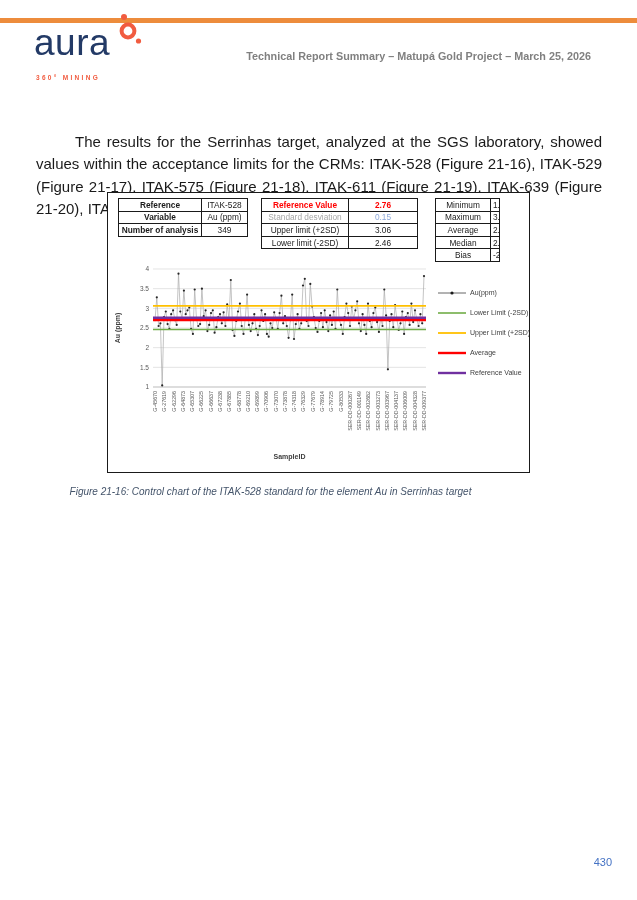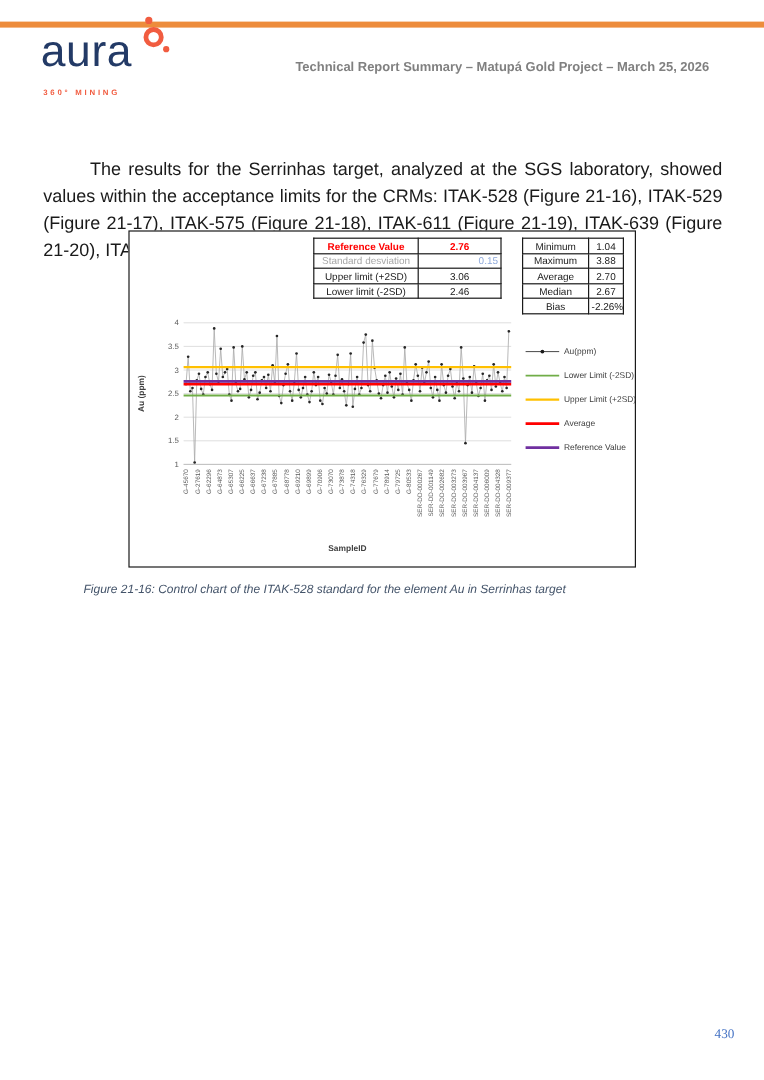--- a/index.html
+++ b/index.html
@@ -22,29 +22,29 @@
   
   .figure-box{position:absolute;left:107px;top:192px;width:421px;height:279px;
     border:1.2px solid #1a1a1a;background:#ffffff;}
   table{border-collapse:collapse;position:absolute;table-layout:fixed;}
   td{border:1px solid #1a1a1a;font-size:8.3px;text-align:center;padding:0 2px;
     height:11.6px;line-height:10px;color:#1a1a1a;white-space:nowrap;overflow:hidden;}
   .t-info{left:10px;top:5px;width:130px;}
   .t-info td:first-child{width:78px;font-weight:bold;}
   .t-limits{left:153px;top:5px;width:157px;}
   .t-limits td:first-child{width:82px;}
-  .t-stats{left:327px;top:5px;width:85px;}
+  .t-stats{left:327px;top:5px;width:65px;}
   .t-stats td:first-child{width:50px;}
   .r-red td{color:#FF0000;font-weight:bold;}
   .r-sd td:first-child{color:#A6A6A6;font-weight:normal;}
-  .r-sd td:last-child{color:#8EA9DB;text-align:right;}
+  .r-sd td:last-child{color:#8EA9DB;}
   .chart-svg{position:absolute;left:0px;top:66px;font-family:"Liberation Sans",sans-serif;}
   .caption{position:absolute;left:0;top:486px;width:541px;text-align:center;
     font-size:10px;font-style:italic;color:#44546A;}
-  .page-number{position:absolute;right:25px;top:856px;font-size:11px;color:#4472C4;font-family:Liberation Serif, serif;}
+  .page-number{position:absolute;right:25px;top:856px;font-size:11px;color:#4472C4;}
 </style>
 </head>
 <body>
 
 <div class="topbar"></div>
 
 <div class="logo-wrap">
   <div class="logo-text">aura</div>
   <div class="logo-tagline">360° MINING</div>
 </div>
@@ -53,20 +53,36 @@
   <circle cx="12" cy="18" r="6.4" fill="none" stroke="#F15C40" stroke-width="4"></circle>
   <circle cx="22.5" cy="28" r="2.6" fill="#F15C40"></circle>
 </svg>
 
 <div class="header-title">Technical Report Summary – Matupá Gold Project – March 25, 2026</div>
 
 <p class="para">The results for the Serrinhas target, analyzed at the SGS laboratory, showed values within the acceptance limits for the CRMs: ITAK-528 (Figure 21-16), ITAK-529 (Figure 21-17), ITAK-575 (Figure 21-18), ITAK-611 (Figure 21-19), ITAK-639 (Figure 21-20), ITAK-652 (Figure 21-21), and ITAK-680 (Figure 21-22).</p>
 
 <div class="figure-box">
 
+  <table class="t-info">
+    <tbody>
+        <tr>
+          <td>Reference</td>
+          <td>ITAK-528</td>
+        </tr>
+    <tr>
+          <td>Variable</td>
+          <td>Au (ppm)</td>
+        </tr>
+    <tr>
+          <td>Number of analysis</td>
+          <td>349</td>
+        </tr>
+  </tbody>
+    </table>
 
   <table class="t-limits">
     <tbody>
         <tr class="r-red">
           <td>Reference Value</td>
           <td>2.76</td>
         </tr>
     <tr class="r-sd">
           <td>Standard desviation</td>
           <td>0.15</td>

